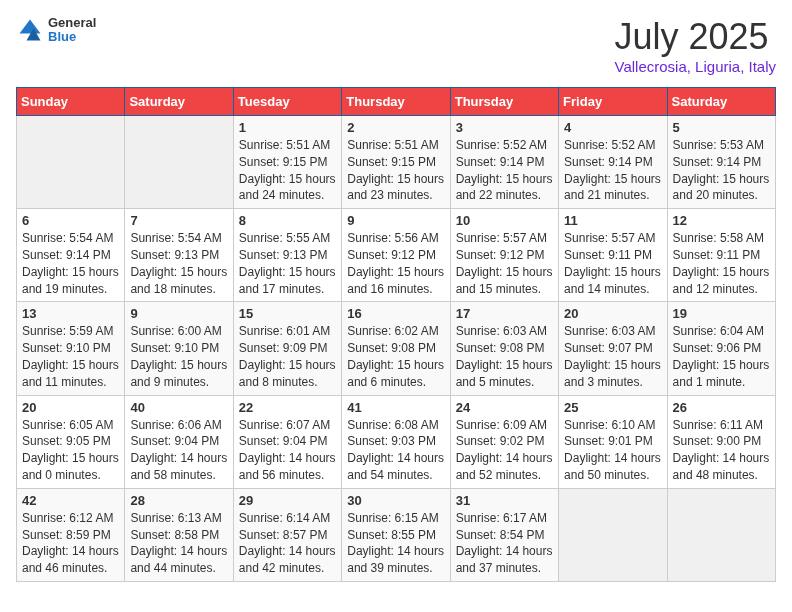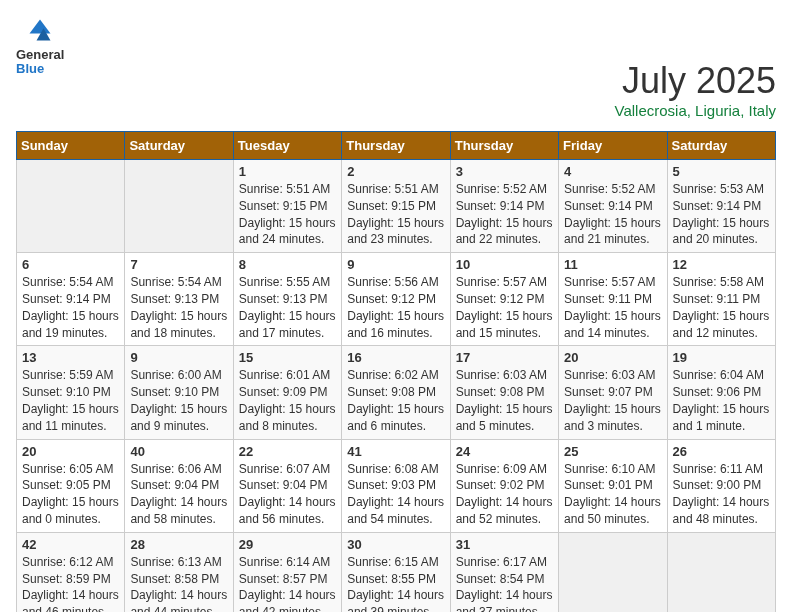--- a/index.html
+++ b/index.html
@@ -13,55 +13,52 @@
     .header {
       display: flex;
       justify-content: space-between;
       align-items: flex-start;
       margin-bottom: 12px;
     }
     .logo {
       display: flex;
       align-items: center;
       gap: 4px;
-      flex-direction: column;
     }
     .logo-text {
       display: flex;
       flex-direction: column;
       font-size: 13px;
       font-weight: bold;
       line-height: 1.1;
     }
     .logo-general { color: #333; }
     .logo-blue { color: #2176c7; }
     .logo-icon {
       width: 28px;
       height: 28px;
     }
     .title-block {
-      text-align: right;
-      margin-top: 44px;
     }
     .month-title {
       font-size: 36px;
       color: #333;
       font-weight: normal;
     }
     .location {
       font-size: 15px;
-      color: #15803d;
+      color: #6d28d9;
     }
     .calendar {
       width: 100%;
       border-collapse: collapse;
       border: 1px solid #ccc;
     }
     .calendar th {
-      background: #a16207;
+      background: #ef4444;
       color: #fff;
       font-size: 13px;
       font-weight: bold;
       padding: 6px 4px;
       text-align: left;
       border: 1px solid #1a5fa0;
     }
     .calendar td {
       vertical-align: top;
       border: 1px solid #ccc;

